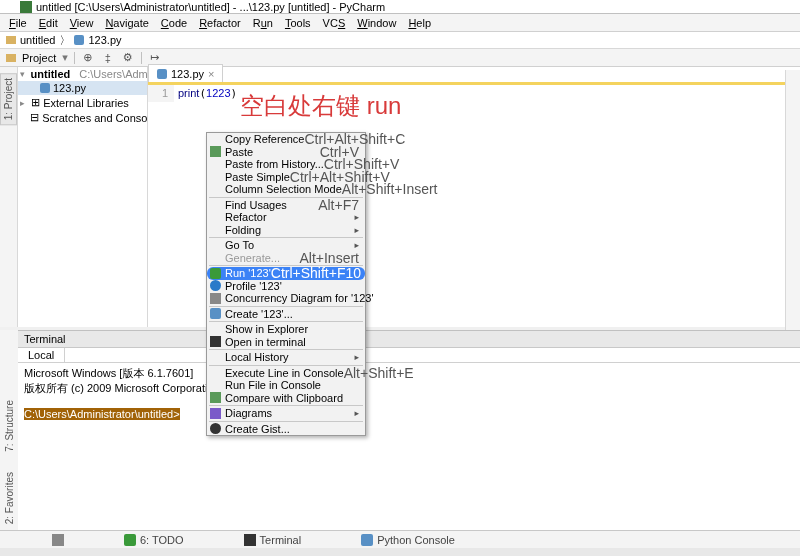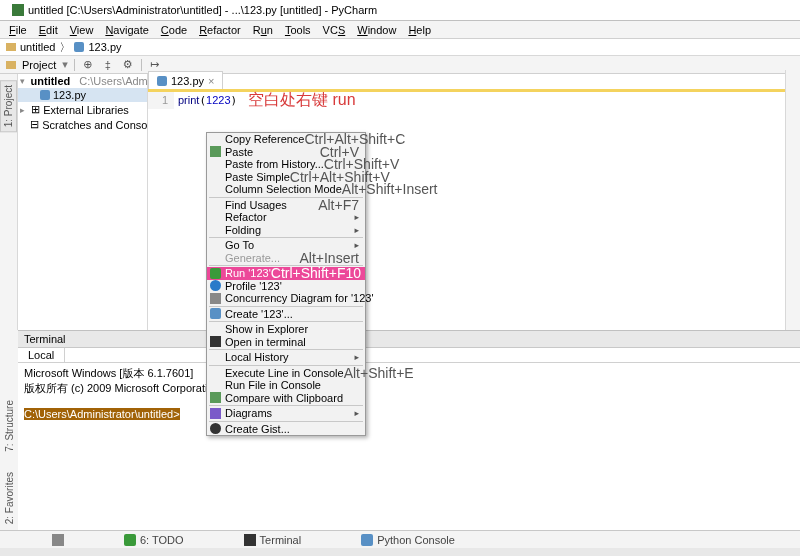--- a/index.html
+++ b/index.html
@@ -1,17 +1,17 @@
 <!DOCTYPE html>
 <html><head>
 <meta charset="utf-8">
 <style>
 * { margin:0; padding:0; box-sizing:border-box; font-family:"Segoe UI",Tahoma,sans-serif; font-size:11px; }
 body { background:#f0f0f0; width:800px; height:556px; overflow:hidden; position:relative; }
-.titlebar { height:21px; background:#fff; border-bottom:1px solid #c0c0c0; display:flex; align-items:center; padding-left:12px; gap:4px; }
+.titlebar { height:14px; background:#fff; border-bottom:1px solid #c0c0c0; display:flex; align-items:center; padding-left:20px; gap:4px; }
 .titlebar .ico { width:12px; height:12px; background:#3a7a3a; }
 .menubar { height:18px; background:#f4f4f4; border-bottom:1px solid #d0d0d0; display:flex; align-items:center; padding-left:4px; gap:2px; }
 .menubar span { padding:2px 5px; }
 .menubar span u { text-decoration:underline; }
 .breadcrumb { height:17px; background:#fff; border-bottom:1px solid #d8d8d8; display:flex; align-items:center; padding-left:6px; gap:4px; }
 .folder-ico { width:10px; height:8px; background:#d9b262; display:inline-block; }
 .py-ico { width:10px; height:10px; background:#5890c5; border-radius:2px; display:inline-block; }
 .toolbar { height:18px; background:#f4f4f4; border-bottom:1px solid #d0d0d0; display:flex; align-items:center; padding-left:6px; gap:6px; }
 .toolbar .sep { width:1px; height:12px; background:#c0c0c0; }
 .toolbar .btn { width:14px; height:14px; display:flex; align-items:center; justify-content:center; color:#555; }
@@ -23,27 +23,27 @@
 .projtree .row.sel { background:#d6e4f2; }
 .projtree .arrow { width:8px; color:#888; font-size:9px; }
 .editor { flex:1; background:#fff; position:relative; }
 .tabbar { height:18px; border-bottom:3px solid #f4d35e; display:flex; align-items:flex-end; }
 .tab { height:18px; padding:2px 8px; background:#fff; border:1px solid #d0d0d0; border-bottom:none; display:flex; align-items:center; gap:4px; }
 .code { display:flex; }
 .gutter { width:26px; background:#f4f4f4; color:#999; text-align:right; padding:2px 6px 0 0; font-family:Consolas,monospace; font-size:11px; }
 .codetext { padding:2px 4px; font-family:Consolas,monospace; font-size:11px; }
 .codetext .kw { color:#000080; }
 .codetext .num { color:#0000c0; }
-.annot { position:absolute; top:90px; left:248px; color:#d83a3a; font-size:16px; font-family:Arial,sans-serif; }
+.annot { position:absolute; top:90px; left:240px; color:#d83a3a; font-size:24px; font-family:Arial,sans-serif; }
 .ctxmenu { position:absolute; top:132px; left:206px; width:160px; background:#f2f2f2; border:1px solid #9a9a9a; box-shadow:2px 2px 4px rgba(0,0,0,0.3); z-index:10; }
 .ctxmenu .mi { height:12.5px; display:flex; align-items:center; padding:0 6px 0 18px; position:relative; white-space:nowrap; font-size:10.5px; }
 .ctxmenu .mi .sc { margin-left:auto; color:#555; font-size:14px; }
 .ctxmenu .mi .sub { margin-left:auto; color:#555; font-size:9px; }
 .ctxmenu .mi.dis { color:#999; }
-.ctxmenu .mi.sel { background:#ec4899; color:#fff; }
+.ctxmenu .mi.sel { background:#3b82f6; color:#fff;border-radius:6px; }
 .ctxmenu .mi.sel .sc { color:#fff; }
 .ctxmenu .msep { height:1px; background:#c8c8c8; margin:1px 2px; }
 .ctxmenu .mi .mico { position:absolute; left:3px; width:11px; height:11px; }
 .ico-run { background:#3a9a3a; border-radius:2px; }
 .ico-debug { background:#3a9a3a; clip-path:polygon(50% 0,100% 50%,50% 100%,0 50%); }
 .ico-cov { background:#c97a2a; }
 .ico-prof { background:#2a7ac9; border-radius:50%; }
 .ico-conc { background:#888; }
 .ico-py { background:#5890c5; border-radius:2px; }
 .ico-uml { background:#7a5ac9; }

